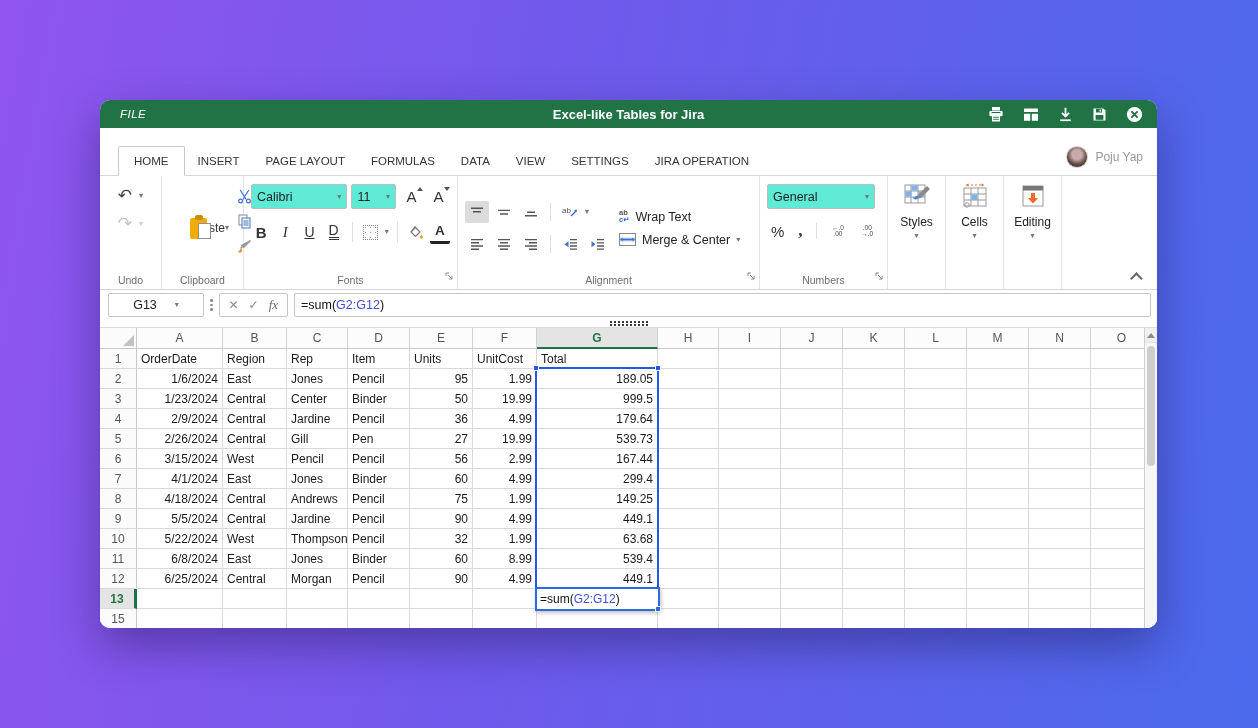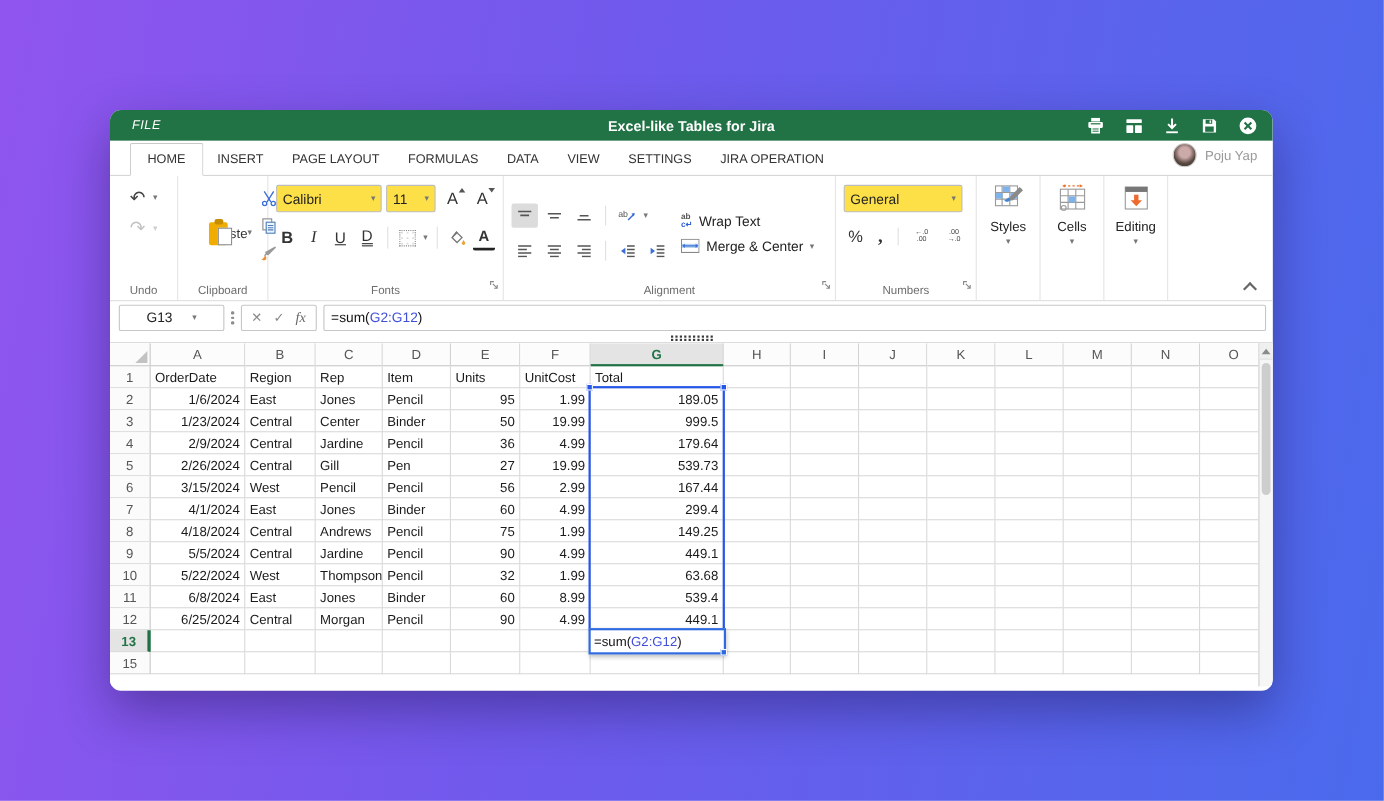--- a/index.html
+++ b/index.html
@@ -16,21 +16,21 @@
   
   .titlebar {
     position:relative; height:28px; background:#217346; display:flex; align-items:center;
     color:#fff;
   }
   .file-btn { padding:0 20px; font-size:11.5px; letter-spacing:.5px; height:100%; display:flex; align-items:center; cursor:default;font-style:italic; }
   .tb-title { position:absolute; left:0; right:0; text-align:center; font-size:13px; font-weight:bold; pointer-events:none; }
   .tb-icons { margin-left:auto; display:flex; align-items:center; gap:19px; padding-right:14px; z-index:2; }
   .tb-icons svg { display:block; }
   
-  .tabbar { height:32px; background:#fff; border-bottom:1px solid #d6d6d6; display:flex; align-items:flex-end; padding:0 0 0 18px; position:relative; }
+  .tabbar { height:48px; background:#fff; border-bottom:1px solid #d6d6d6; display:flex; align-items:flex-end; padding:0 0 0 18px; position:relative; }
   .tab { font-size:11.5px; color:#333; padding:8px 13px; cursor:pointer; white-space:nowrap; }
   .tab.active {
     border:1px solid #c9c9c9; border-bottom:1px solid #fff; background:#fff;
     margin-bottom:-1px; border-radius:2px 2px 0 0; padding:8px 15px;
   }
   .tab-user { margin-left:auto; display:flex; align-items:center; gap:7px; padding:0 14px 7px 0; }
   .avatar { width:22px; height:22px; border-radius:50%; background:radial-gradient(circle at 50% 38%,#caa 0 30%,#5a4a42 62%,#38302c 100%); border:1px solid #ccc; }
   .user-name { font-size:12px; color:#999; }
   
   .ribbon { height:114px; background:#fff; border-bottom:1px solid #d5d5d5; display:flex; }
@@ -54,21 +54,21 @@
   .paste-board { position:absolute; left:1px; top:3px; width:17px; height:21px; background:#f0ad00; border-radius:2px; }
   .paste-clipc { position:absolute; left:6px; top:0; width:8px; height:5px; background:#c78f00; border-radius:2px; }
   .paste-page { position:absolute; left:9px; top:8px; width:13px; height:16px; background:#fff; border:1px solid #8f8f8f; }
   .paste-lbl { font-size:12px; color:#333; margin-top:1px; }
   .clip-col { display:flex; flex-direction:column; gap:5px; padding-top:2px; align-items:center; }
   .mini-btn { width:22px; height:20px; }
   
   .g-fonts { width:214px; }
   .frow { display:flex; align-items:center; gap:4px; }
   .frow + .frow { margin-top:11px; }
-  .selbox { border:1px solid #bdbdbd; border-radius:2px; height:25px; display:flex; align-items:center; justify-content:space-between; padding:0 5px; font-size:12.5px; color:#222; cursor:pointer; background:#fde047; }
+  .selbox { border:1px solid #bdbdbd; border-radius:2px; height:25px; display:flex; align-items:center; justify-content:space-between; padding:0 5px; font-size:12.5px; color:#222; cursor:pointer; background:#5eead4; }
   .fam { width:100px; }
   .siz { width:46px; }
   .fbtn { width:24px; height:24px; font-size:14px; color:#333; }
   .grow-a, .shrink-a { position:relative; font-size:15px; color:#333; }
   .grow-a::after, .shrink-a::after { content:""; position:absolute; top:1px; right:0px; border:3px solid transparent; }
   .grow-a::after { border-bottom:4px solid #555; top:-1px; }
   .shrink-a::after { border-top:4px solid #555; top:2px; }
   .b-bold { font-weight:bold; font-size:15px; }
   .b-italic { font-style:italic; font-family:"Liberation Serif", serif; font-size:15px; }
   .b-under { text-decoration:underline; }

